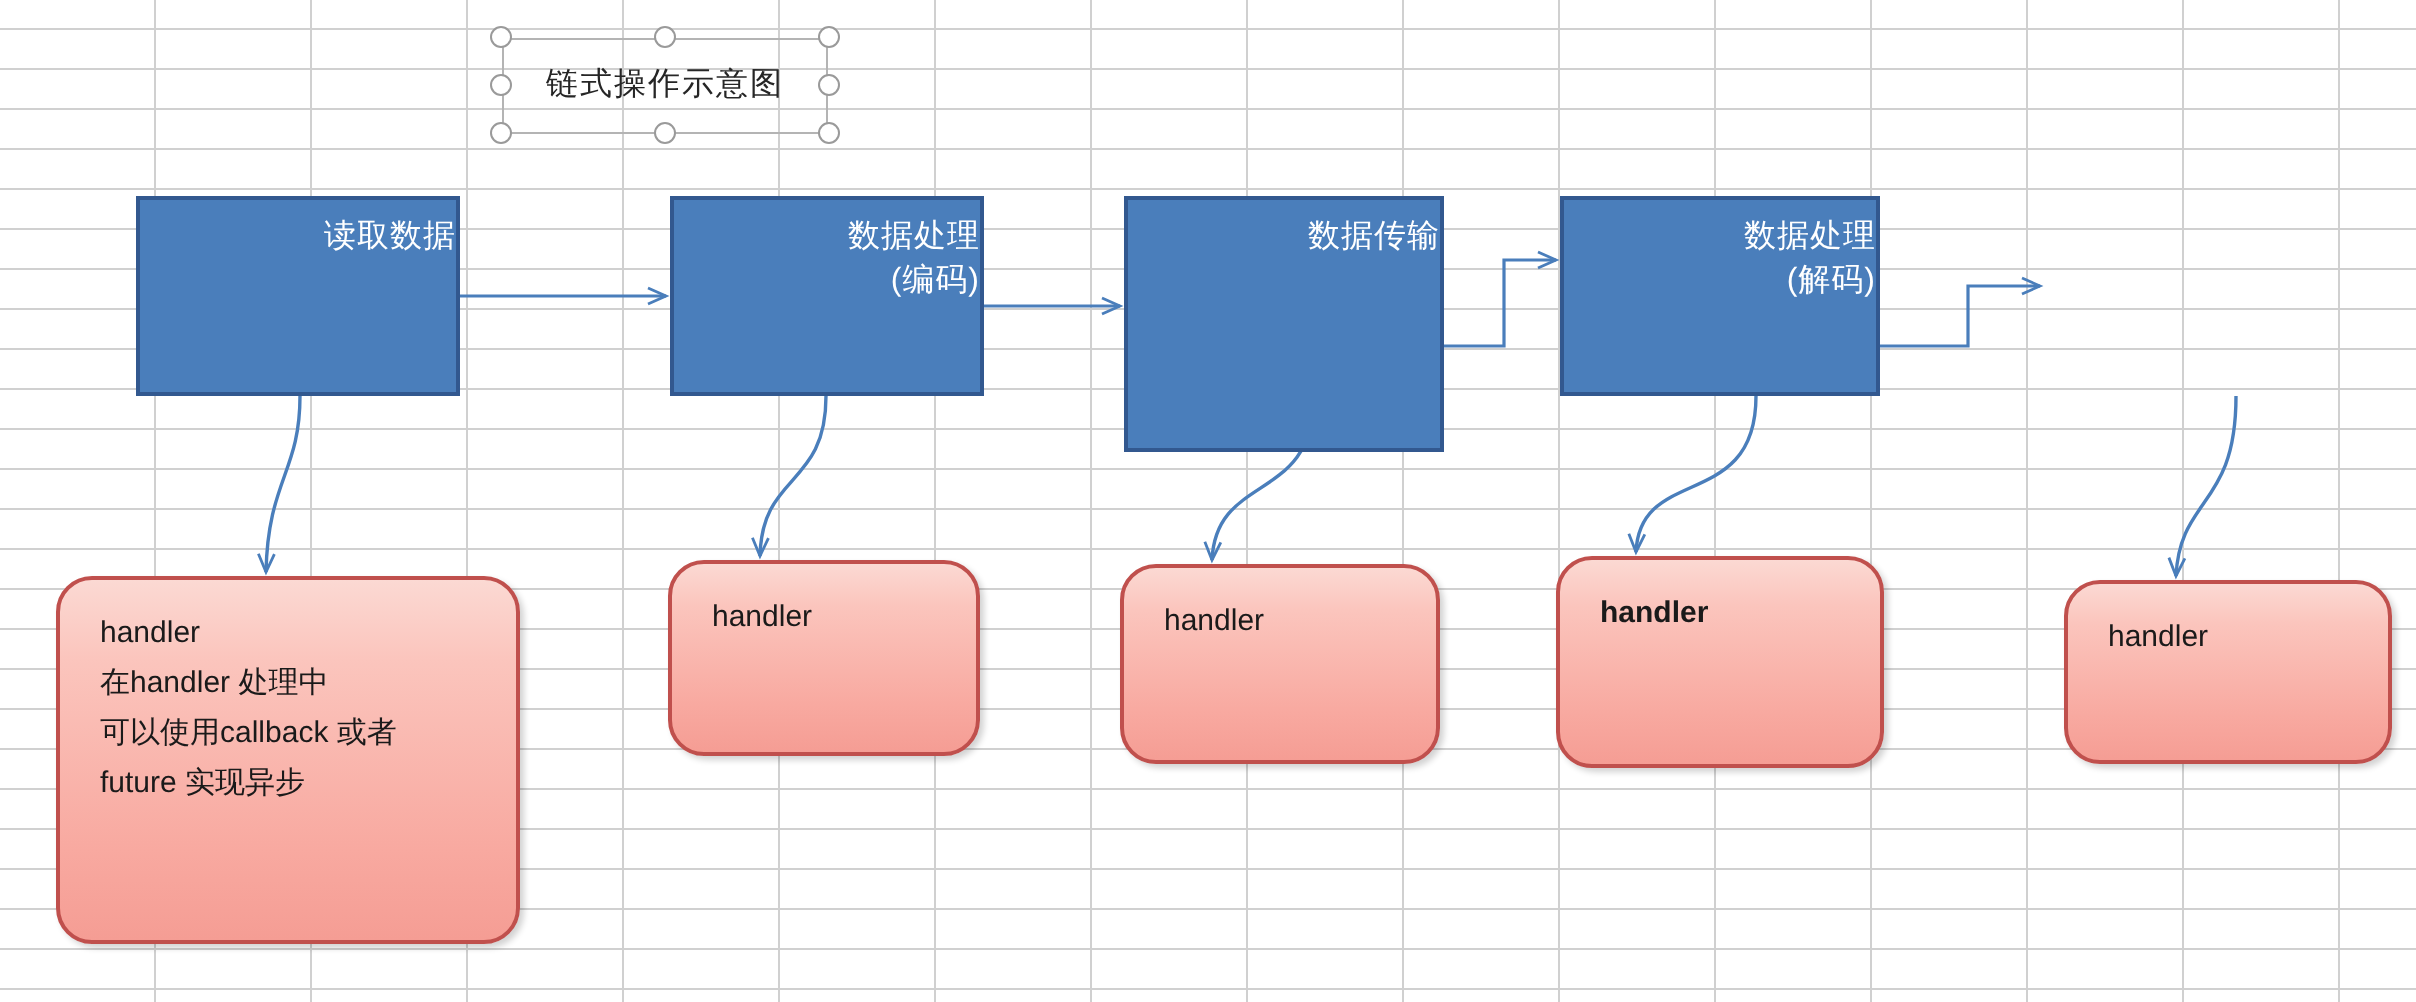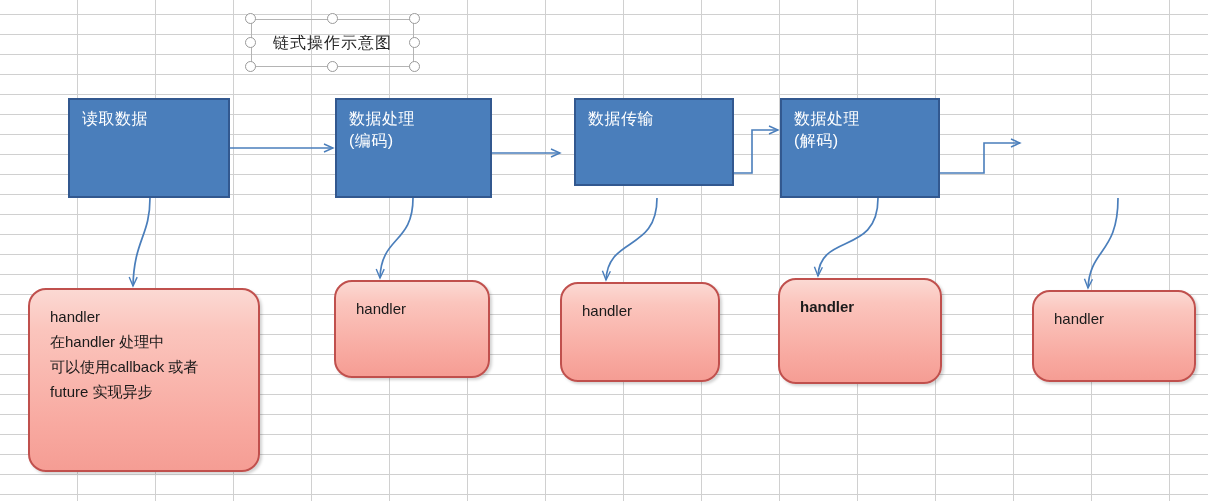--- a/index.html
+++ b/index.html
@@ -29,20 +29,21 @@
     position: absolute;
     box-sizing: border-box;
     background: #4a7ebb;
     border: 2px solid #32588f;
     color: #ffffff;
     font-size: 16px;
     line-height: 22px;
     padding: 8px 0 0 12px;
     white-space: pre-line;
     letter-spacing: .5px;
+    text-align: right;
   }
 
   
   .handler {
     position: absolute;
     box-sizing: border-box;
     border: 2px solid #c0504d;
     border-radius: 18px;
     background: linear-gradient(to bottom, #fbd9d3 0%, #fbc5bd 22%, #f8a9a0 75%, #f59d94 100%);
     color: #1a1a1a;
@@ -146,21 +147,21 @@
   <div class="handle" style="left:409px;  top:13px;"></div>
   <div class="handle" style="left:245px;  top:37px;"></div>
   <div class="handle" style="left:409px;  top:37px;"></div>
   <div class="handle" style="left:245px;  top:61px;"></div>
   <div class="handle" style="left:327px;  top:61px;"></div>
   <div class="handle" style="left:409px;  top:61px;"></div>
 
   <div class="proc" style="left:68px;  top:98px; width:162px; height:100px;">读取数据</div>
   <div class="proc" style="left:335px; top:98px; width:157px; height:100px;">数据处理
 (编码)</div>
-  <div class="proc" style="left:574px; top:98px; width:160px; height:88px;">数据传输</div>
+  <div class="proc" style="left:562px; top:98px; width:160px; height:128px;">数据传输</div>
   <div class="proc" style="left:780px; top:98px; width:160px; height:100px;">数据处理
 (解码)</div>
 
   <div class="handler" style="left:28px;  top:288px; width:232px; height:184px;">handler
 在handler 处理中
 可以使用callback 或者
 future 实现异步</div>
   <div class="handler" style="left:334px; top:280px; width:156px; height:98px;">handler</div>
   <div class="handler" style="left:560px; top:282px; width:160px; height:100px;">handler</div>
   <div class="handler bold" style="left:778px; top:278px; width:164px; height:106px;">handler</div>

